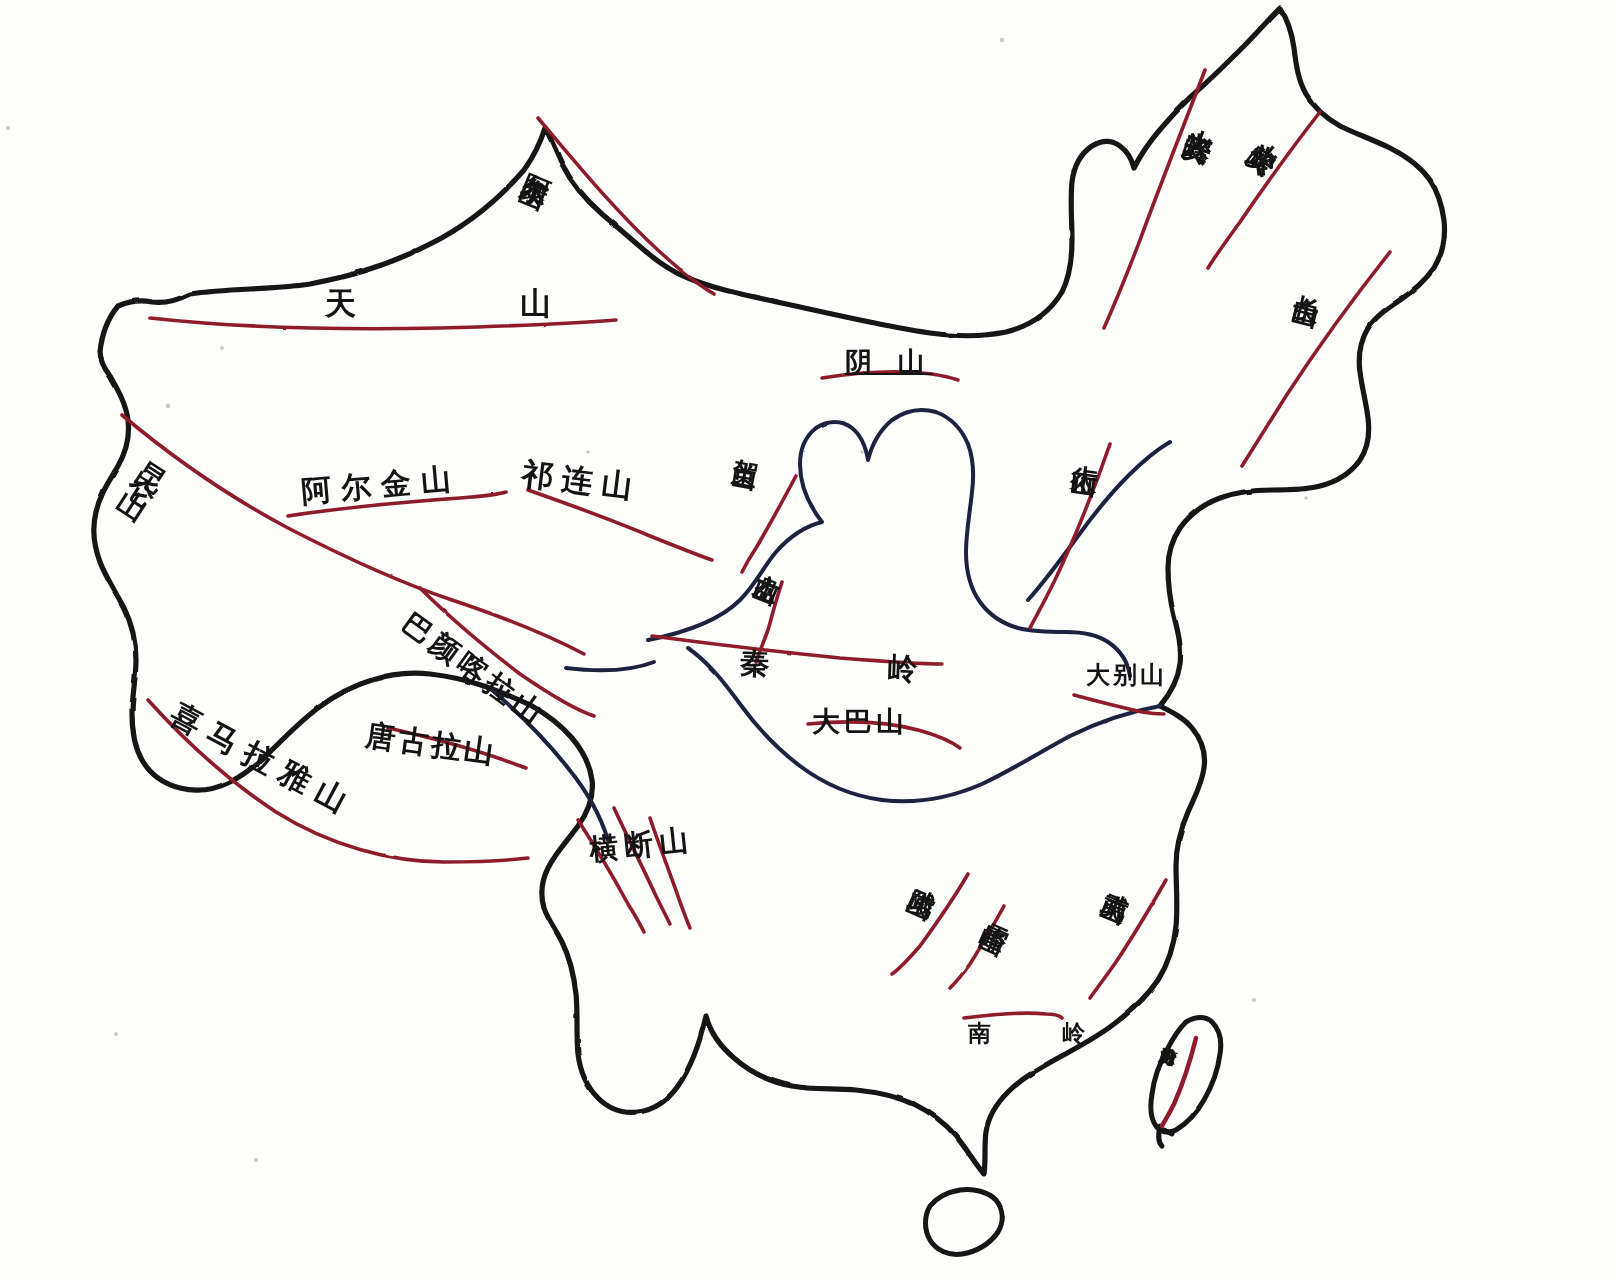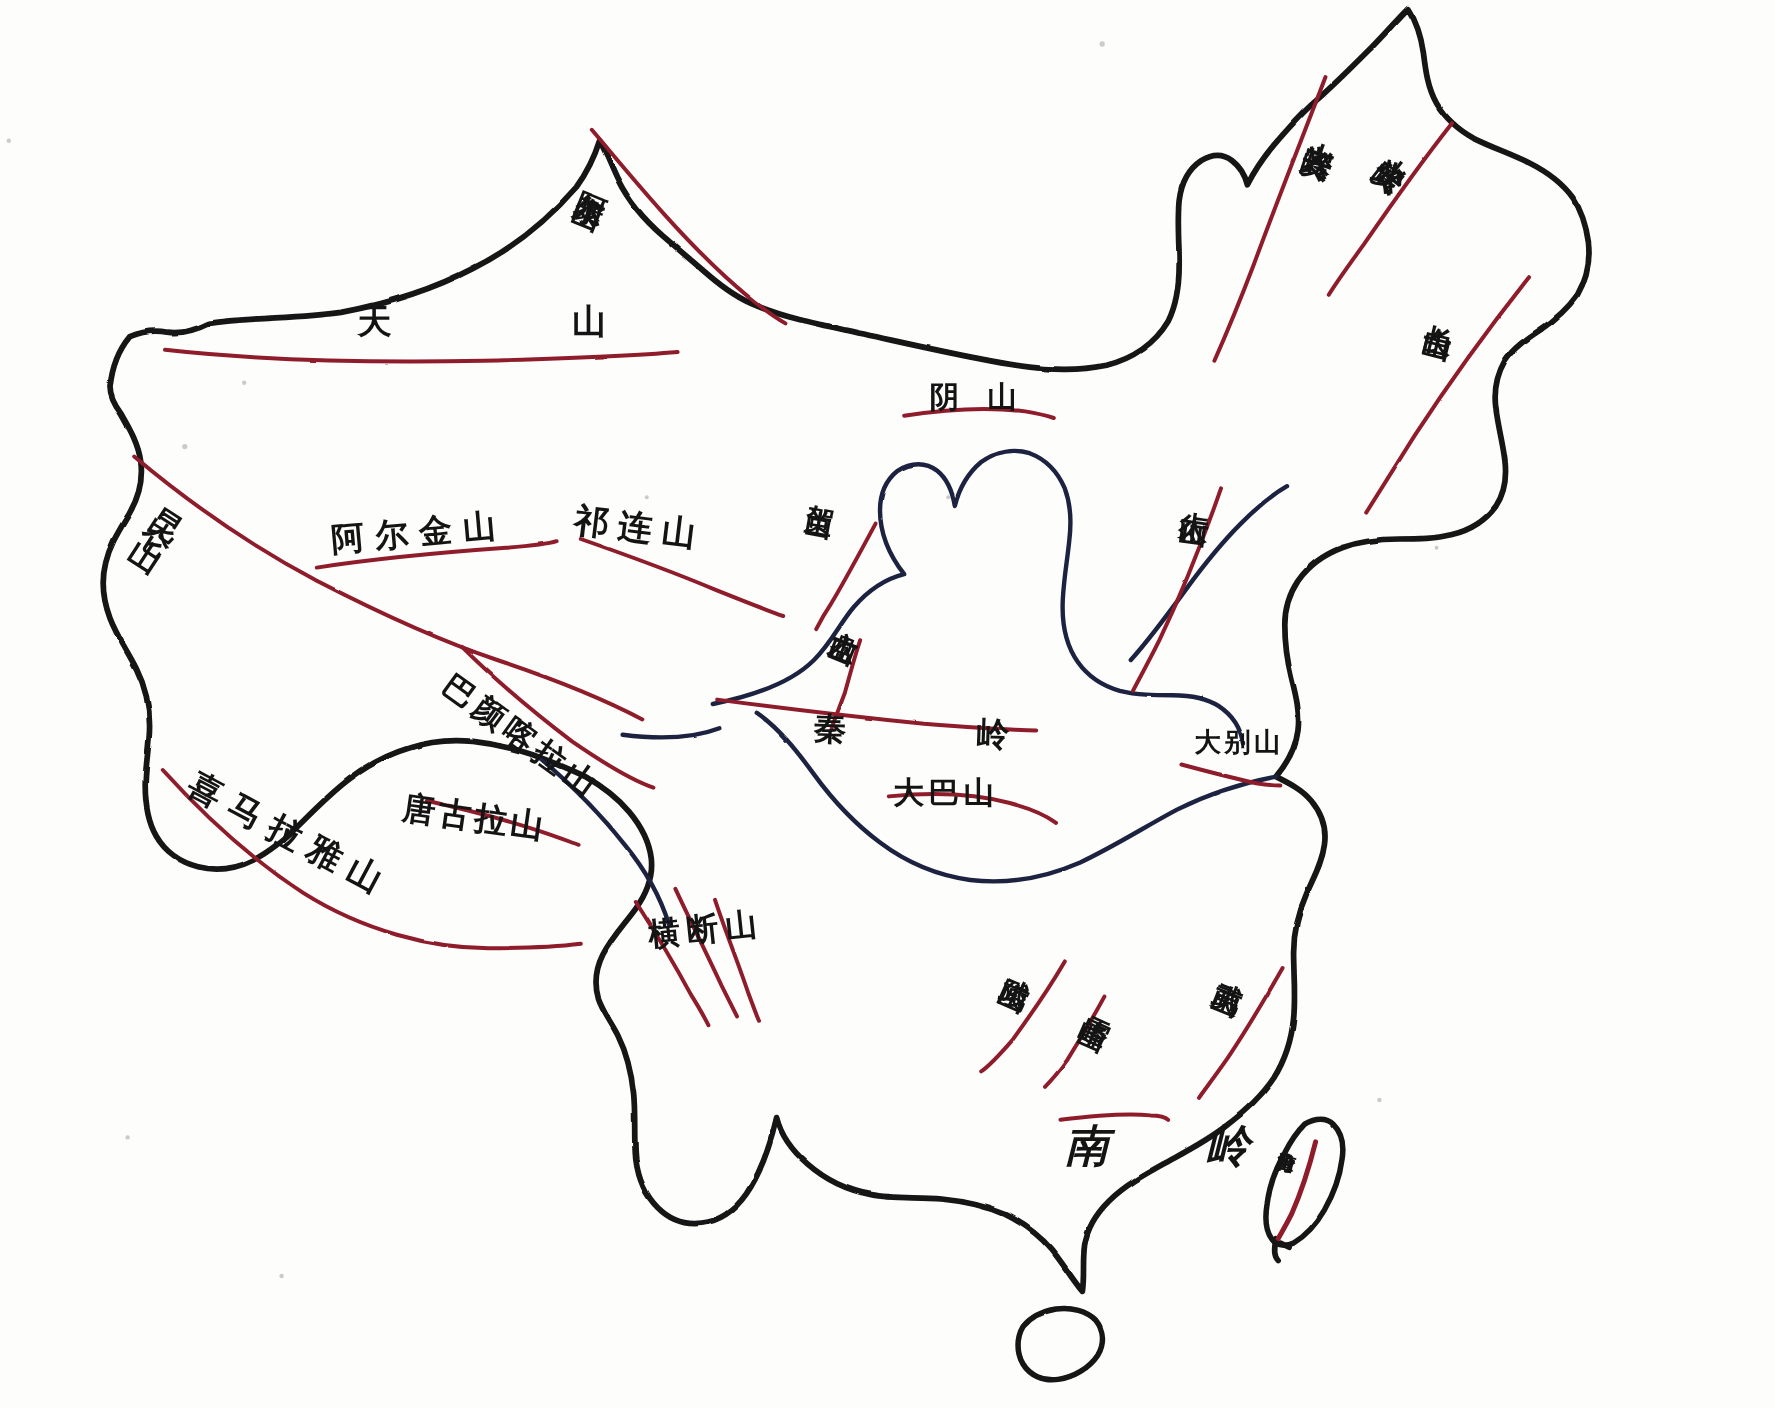--- a/index.html
+++ b/index.html
@@ -251,23 +251,23 @@
       <circle cx="116" cy="1034" r="2"></circle>
       <circle cx="256" cy="1160" r="2"></circle>
       <circle cx="1254" cy="1000" r="2"></circle>
       <circle cx="862" cy="452" r="1.8"></circle>
       <circle cx="588" cy="452" r="1.8"></circle>
     </g>
   </svg>
 
   <div class="label vert" style="left:536px;top:152px;font-size:27px;transform:rotate(22deg);transform-origin:top left;">阿尔泰山</div>
 
-  <div class="label" style="left:325px;top:278px;font-size:31px;letter-spacing:34px;text-align:right;">天　　山</div>
-
-  <div class="label" style="left:845px;top:348px;font-size:27px;letter-spacing:8px;">阴 山</div>
+  <div class="label" style="left:325px;top:288px;font-size:31px;letter-spacing:34px;text-align:right;">天　　山</div>
+
+  <div class="label" style="left:845px;top:348px;font-size:27px;letter-spacing:8px;text-decoration:underline;">阴 山</div>
 
   <div class="label vert" style="left:1196px;top:104px;font-size:28px;transform:rotate(18deg);transform-origin:top left;">大兴安岭</div>
 
   <div class="label vert" style="left:1276px;top:120px;font-size:27px;transform:rotate(38deg);transform-origin:top left;">小兴安岭</div>
 
   <div class="label vert" style="left:1302px;top:272px;font-size:27px;transform:rotate(14deg);transform-origin:top left;">长白山</div>
 
   <div class="label vert" style="left:1076px;top:442px;font-size:27px;transform:rotate(8deg);transform-origin:top left;">太行山</div>
 
   <div class="label vert" style="left:158px;top:438px;font-size:29px;transform:rotate(33deg);transform-origin:top left;letter-spacing:16px;">昆仑山</div>
@@ -293,17 +293,17 @@
   <div class="label" style="left:180px;top:698px;font-size:31px;transform:rotate(28deg);transform-origin:top left;letter-spacing:10px;">喜马拉雅山</div>
 
   <div class="label" style="left:588px;top:836px;font-size:29px;transform:rotate(-6deg);transform-origin:top left;letter-spacing:6px;">横断山</div>
 
   <div class="label vert" style="left:924px;top:866px;font-size:26px;transform:rotate(24deg);transform-origin:top left;">武陵山</div>
 
   <div class="label vert" style="left:996px;top:902px;font-size:26px;transform:rotate(24deg);transform-origin:top left;">雪峰山</div>
 
   <div class="label vert" style="left:1116px;top:870px;font-size:26px;transform:rotate(22deg);transform-origin:top left;">武夷山</div>
 
-  <div class="label" style="left:968px;top:1022px;font-size:40px;letter-spacing:24px;font-style:italic;">南　岭</div>
+  <div class="label" style="left:968px;top:1022px;font-size:23px;letter-spacing:24px;">南　岭</div>
 
   <div class="label vert" style="left:1166px;top:1032px;font-size:17px;transform:rotate(16deg);transform-origin:top left;letter-spacing:0px;">台湾山脉</div>
 
 </div>
 
 </body></html>

